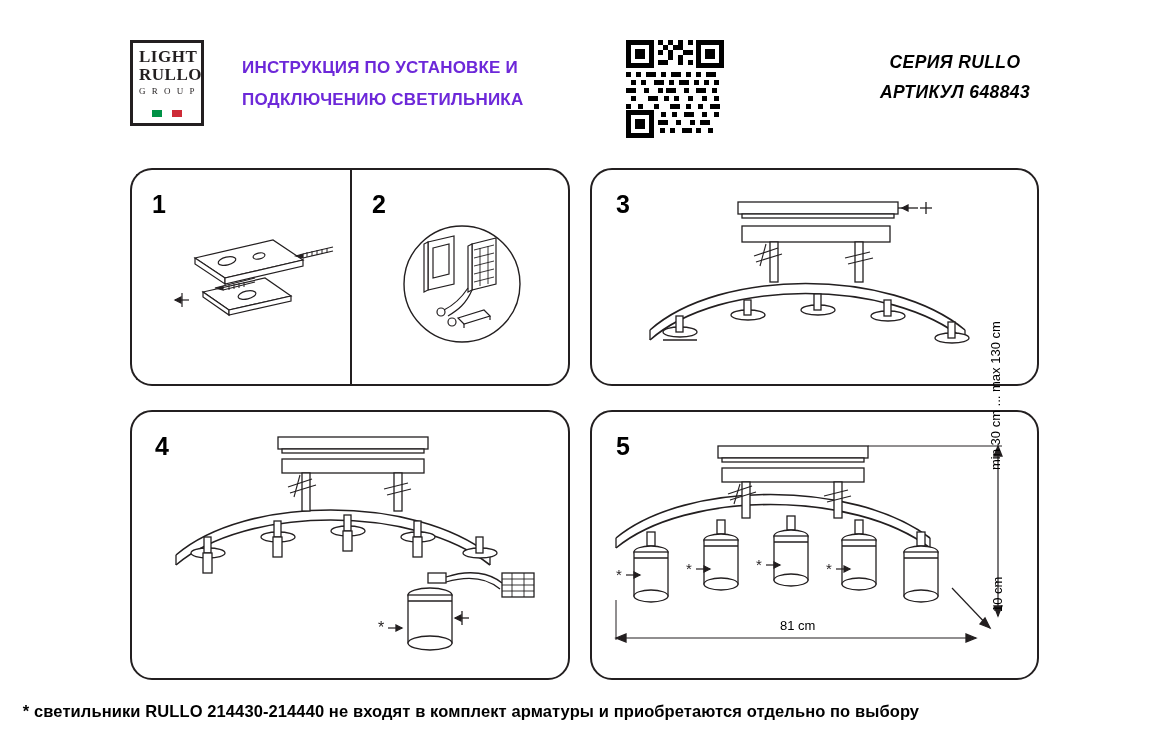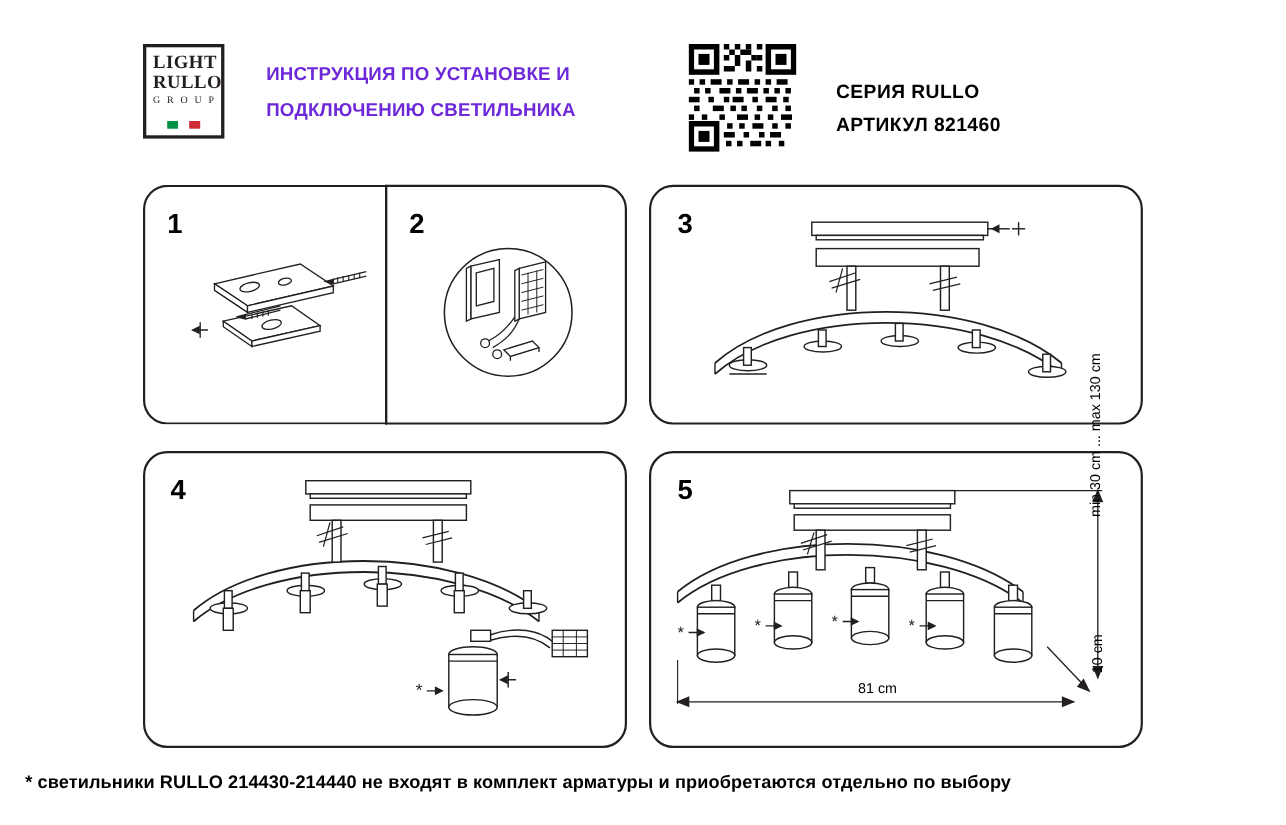--- a/index.html
+++ b/index.html
@@ -86,22 +86,24 @@
   }
 
   .qr {
     position: absolute;
     left: 626px; top: 40px;
     width: 98px; height: 98px;
   }
 
   .meta {
     position: absolute;
-    left: 760px; top: 68px;
+    left: 760px; top: 47px;
     width: 390px;
+    text-align: center;
+    font-style: italic;
   }
   .meta-line {
     font-size: 17.5px;
     font-weight: bold;
     line-height: 30px;
     letter-spacing: 0.4px;
   }
 
   
   .panel {
@@ -249,21 +251,21 @@
             <rect x="44" y="88" width="5" height="5"></rect>
           <rect x="56" y="88" width="10" height="5"></rect>
             <rect x="70" y="88" width="5" height="5"></rect>
           <rect x="82" y="88" width="5" height="5"></rect>
         </g>
       </svg>
     </div>
 
     <div class="meta">
       <div class="meta-line">СЕРИЯ RULLO</div>
-      <div class="meta-line">АРТИКУЛ 821460</div>
+      <div class="meta-line">АРТИКУЛ 648843</div>
     </div>
   </div>
 
   <div class="panel" id="panel-1"></div>
   <div class="panel-num" style="left:152px; top:192px;">1</div>
   <div class="art" style="left:155px; top:230px;">
     <svg width="190" height="110" viewBox="0 0 190 110" stroke="#231f20" fill="none" stroke-width="1.2">
 
       <path d="M40 28 L118 10 L148 30 L70 48 Z" fill="#ffffff"></path>
       <path d="M40 28 L40 34 L70 54 L70 48 Z" fill="#ffffff"></path>

